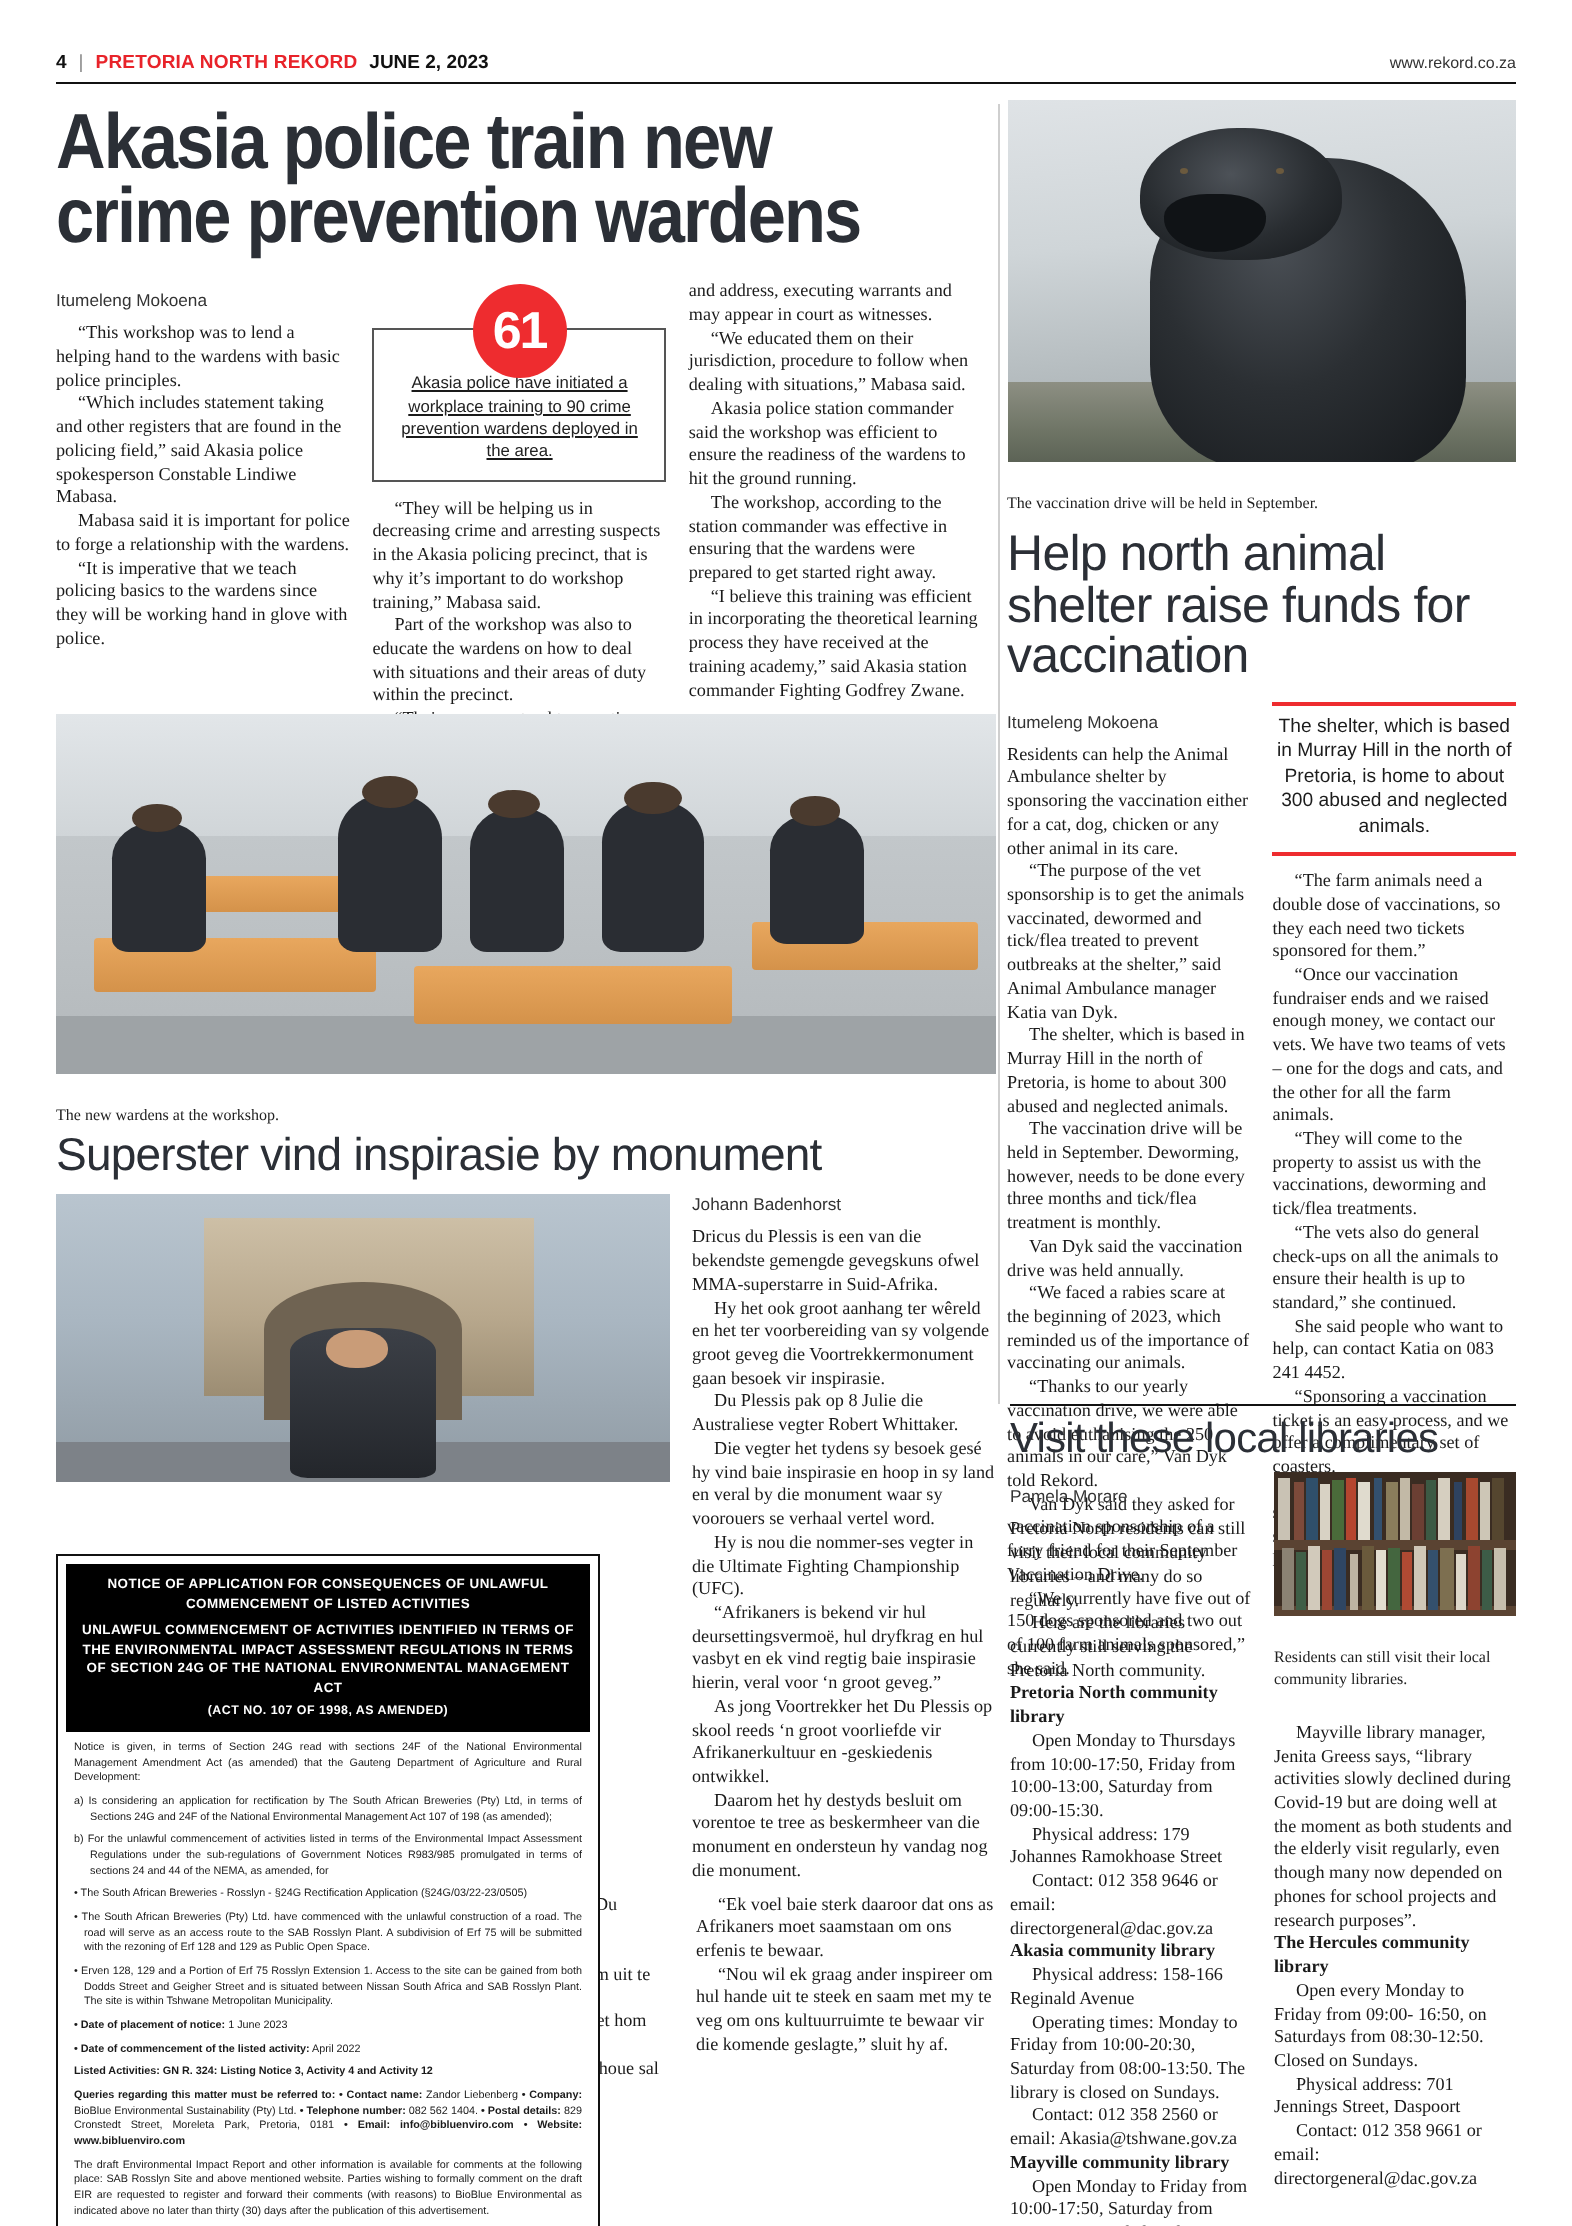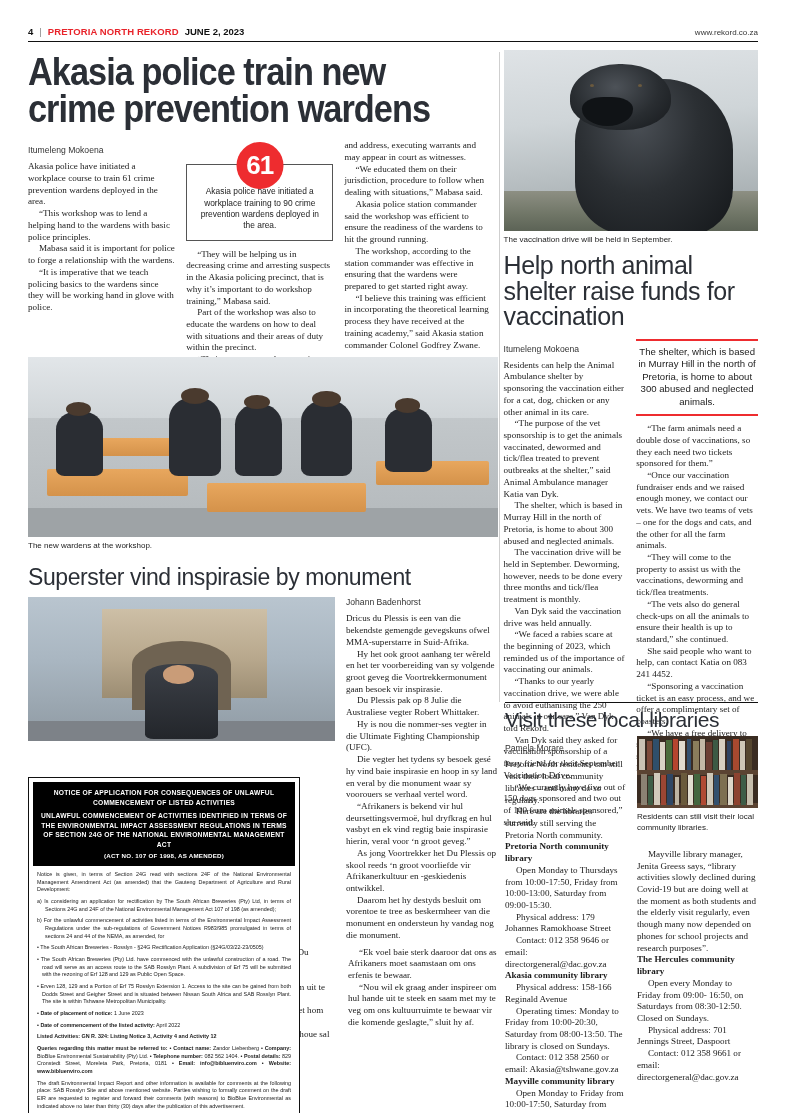--- a/index.html
+++ b/index.html
@@ -45,22 +45,22 @@
     font-family:"Liberation Sans", sans-serif;
     font-size:8.6px; color:#333; margin:7px 0 6px 0;
   }
   .body p {
     margin:0; font-size:9.1px; line-height:1.29;
     text-align:left; text-indent:11px;
   }
   .body p.first { text-indent:0; }
   .body p b, .body p strong { font-weight:700; }
   .caption {
-    font-family:Liberation Sans, sans-serif;
-    font-size:8px; line-height:1.28; color:#222; margin-top:4px;
+    font-family:Liberation Serif, serif;
+    font-size:8px; line-height:1.28; color:#222; margin-top:16px;
   }
 
   
   .photo { position:relative; overflow:hidden; background:#bfc4c8; }
 
   
   .dog-bg { background:linear-gradient(175deg,#dfe3e6 0%,#cfd5d8 38%,#b9c0c3 64%,#9aa2a5 100%); }
   .dog-body {
     position:absolute; left:28%; top:16%; width:62%; height:86%;
     background:radial-gradient(ellipse at 40% 28%, #4a4f55 0%, #2b2f33 45%, #14171a 100%);
@@ -117,21 +117,21 @@
   
   .lib-bg { background:#3a2c22; }
   .lib-shelf { position:absolute; left:0; right:0; background:#5a4332; }
   .lib-book { position:absolute; bottom:0; }
 
   
   .cols { display:flex; gap:11px; }
   .col { flex:1; min-width:0; }
 
   
-  .callout { position:relative; margin:26px 0 8px 0; }
+  .callout { position:relative; margin:26px 0 8px 0;text-decoration:underline; }
   .callout-circle {
     position:absolute; left:50%; top:-22px; transform:translateX(-50%);
     width:47px; height:47px; border-radius:50%;
     background:#ee2c2f; color:#fff; z-index:3;
     display:flex; align-items:center; justify-content:center;
     font-family:"Liberation Sans", sans-serif;
     font-weight:700; font-size:26px; letter-spacing:-1px;
   }
   .callout-box {
     border:1px solid #555; padding:21px 7px 8px 7px;
@@ -192,22 +192,22 @@
 
     <div style="width:470px;">
 
       <div class="hl-main">Akasia police train new crime prevention wardens</div>
 
       <div class="cols" style="margin-top:11px;">
 
         <div class="col">
           <div class="byline">Itumeleng Mokoena</div>
           <div class="body">
-            <p class="first">Akasia police have initiated a workplace course to train 61 crime prevention wardens deployed in the area.</p>
             <p>“This workshop was to lend a helping hand to the wardens with basic police principles.</p>
+            <p>“Which includes statement taking and other registers that are found in the policing field,” said Akasia police spokesperson Constable Lindiwe Mabasa.</p>
             <p>Mabasa said it is important for police to forge a relationship with the wardens.</p>
             <p>“It is imperative that we teach policing basics to the wardens since they will be working hand in glove with police.</p>
           </div>
         </div>
 
         <div class="col">
           <div class="callout">
             <div class="callout-circle">61</div>
             <div class="callout-box">Akasia police have initiated a workplace training to 90 crime prevention wardens deployed in the area.</div>
           </div>
@@ -217,21 +217,21 @@
             <p>“Their powers extend to arresting without a warrant, obtaining a name</p>
           </div>
         </div>
 
         <div class="col">
           <div class="body" style="padding-top:2px;">
             <p class="first">and address, executing warrants and may appear in court as witnesses.</p>
             <p>“We educated them on their jurisdiction, procedure to follow when dealing with situations,” Mabasa said.</p>
             <p>Akasia police station commander said the workshop was efficient to ensure the readiness of the wardens to hit the ground running.</p>
             <p>The workshop, according to the station commander was effective in ensuring that the wardens were prepared to get started right away.</p>
-            <p>“I believe this training was efficient in incorporating the theoretical learning process they have received at the training academy,” said Akasia station commander Colonel Godfrey Zwane.</p>
+            <p>“I believe this training was efficient in incorporating the theoretical learning process they have received at the training academy,” said Akasia station commander Fighting Godfrey Zwane.</p>
           </div>
         </div>
       </div>
     </div>
 
     <div style="width:258px;">
       <div class="photo dog-bg" style="width:100%; height:181px; margin-top:6px;">
         <div class="dog-grass"></div>
         <div class="dog-body"></div>
         <div class="dog-head"></div>
@@ -311,22 +311,22 @@
           <div class="mon-face"></div>
         </div>
       </div>
 
       <div style="width:152px;">
         <div class="byline" style="margin-top:0;">Johann Badenhorst</div>
         <div class="body">
           <p class="first">Dricus du Plessis is een van die bekendste gemengde gevegskuns ofwel MMA-superstarre in Suid-Afrika.</p>
           <p>Hy het ook groot aanhang ter wêreld en het ter voorbereiding van sy volgende groot geveg die Voortrekkermonument gaan besoek vir inspirasie.</p>
           <p>Du Plessis pak op 8 Julie die Australiese vegter Robert Whittaker.</p>
+          <p>Die vegter het tydens sy besoek gesé hy vind baie inspirasie en hoop in sy land en veral by die monument waar sy voorouers se verhaal vertel word.</p>
           <p>Hy is nou die nommer-ses vegter in die Ultimate Fighting Championship (UFC).</p>
-          <p>Die vegter het tydens sy besoek gesé hy vind baie inspirasie en hoop in sy land en veral by die monument waar sy voorouers se verhaal vertel word.</p>
           <p>“Afrikaners is bekend vir hul deursettingsvermoë, hul dryfkrag en hul vasbyt en ek vind regtig baie inspirasie hierin, veral voor ‘n groot geveg.”</p>
           <p>As jong Voortrekker het Du Plessis op skool reeds ‘n groot voorliefde vir Afrikanerkultuur en -geskiedenis ontwikkel.</p>
           <p>Daarom het hy destyds besluit om vorentoe te tree as beskermheer van die monument en ondersteun hy vandag nog die monument.</p>
         </div>
       </div>
     </div>
 
     <div style="display:flex; gap:11px; margin-top:5px;">
       <div style="width:149px;">
         <div class="body">

